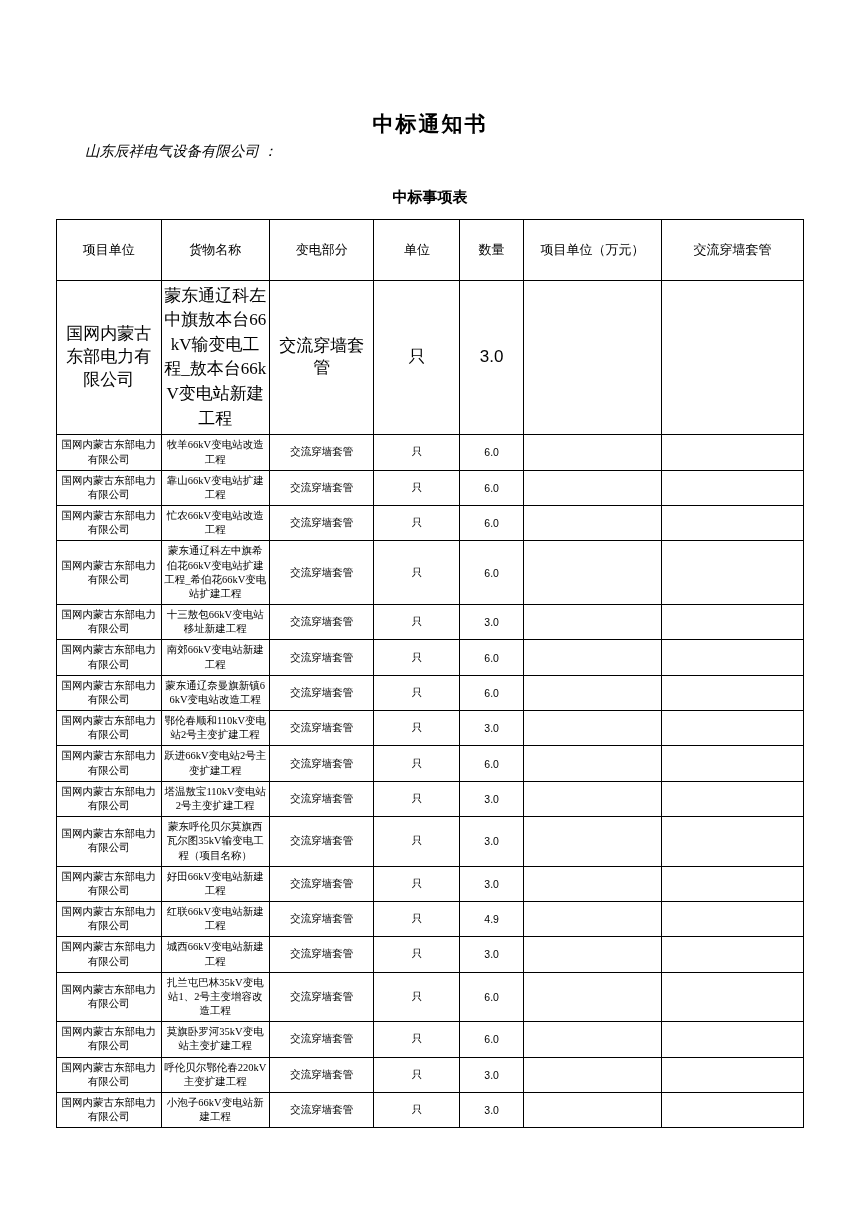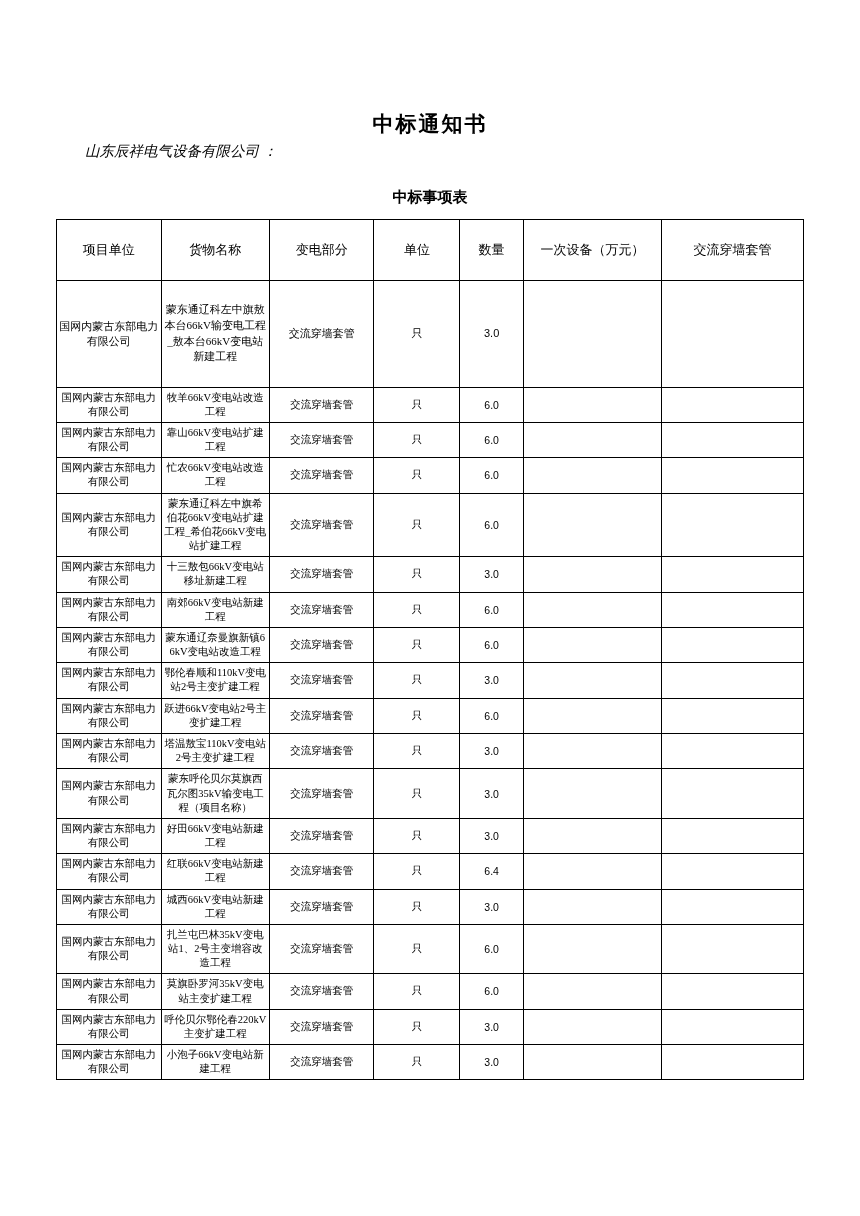--- a/index.html
+++ b/index.html
@@ -72,21 +72,21 @@
   table.award th {
     font-size: 13px;
     font-weight: normal;
     height: 48px;
     padding: 6px 2px;
   }
   table.award td {
     font-size: 10.5px;
   }
   tr.first-row td {
-    font-size: 11px;
+    font-size: 17px;
     height: 100px;
   }
   tr.first-row td.name-cell {
     line-height: 1.45;
   }
   td.num {
     font-family: Liberation Sans, sans-serif;
   }
   col.c1 { width: 14.0%; }
   col.c2 { width: 14.5%; }
@@ -118,21 +118,21 @@
         <col class="c6">
         <col class="c7">
     </colgroup>
     <thead>
       <tr>
         <th>项目单位</th>
         <th>货物名称</th>
         <th>变电部分</th>
         <th>单位</th>
         <th>数量</th>
-        <th>一次设备（万元）</th>
+        <th>项目单位（万元）</th>
         <th>交流穿墙套管</th>
       </tr>
     </thead>
     <tbody id="table-body">
         <tr class="first-row">
           <td>国网内蒙古东部电力有限公司</td>
           <td class="name-cell">蒙东通辽科左中旗敖本台66kV输变电工程_敖本台66kV变电站新建工程</td>
           <td>交流穿墙套管</td>
           <td>只</td>
           <td class="num">3.0</td>
@@ -245,21 +245,21 @@
           <td>只</td>
           <td class="num">3.0</td>
           <td></td>
           <td></td>
         </tr>
         <tr>
           <td>国网内蒙古东部电力有限公司</td>
           <td class="name-cell">红联66kV变电站新建工程</td>
           <td>交流穿墙套管</td>
           <td>只</td>
-          <td class="num">6.4</td>
+          <td class="num">4.9</td>
           <td></td>
           <td></td>
         </tr>
         <tr>
           <td>国网内蒙古东部电力有限公司</td>
           <td class="name-cell">城西66kV变电站新建工程</td>
           <td>交流穿墙套管</td>
           <td>只</td>
           <td class="num">3.0</td>
           <td></td>

